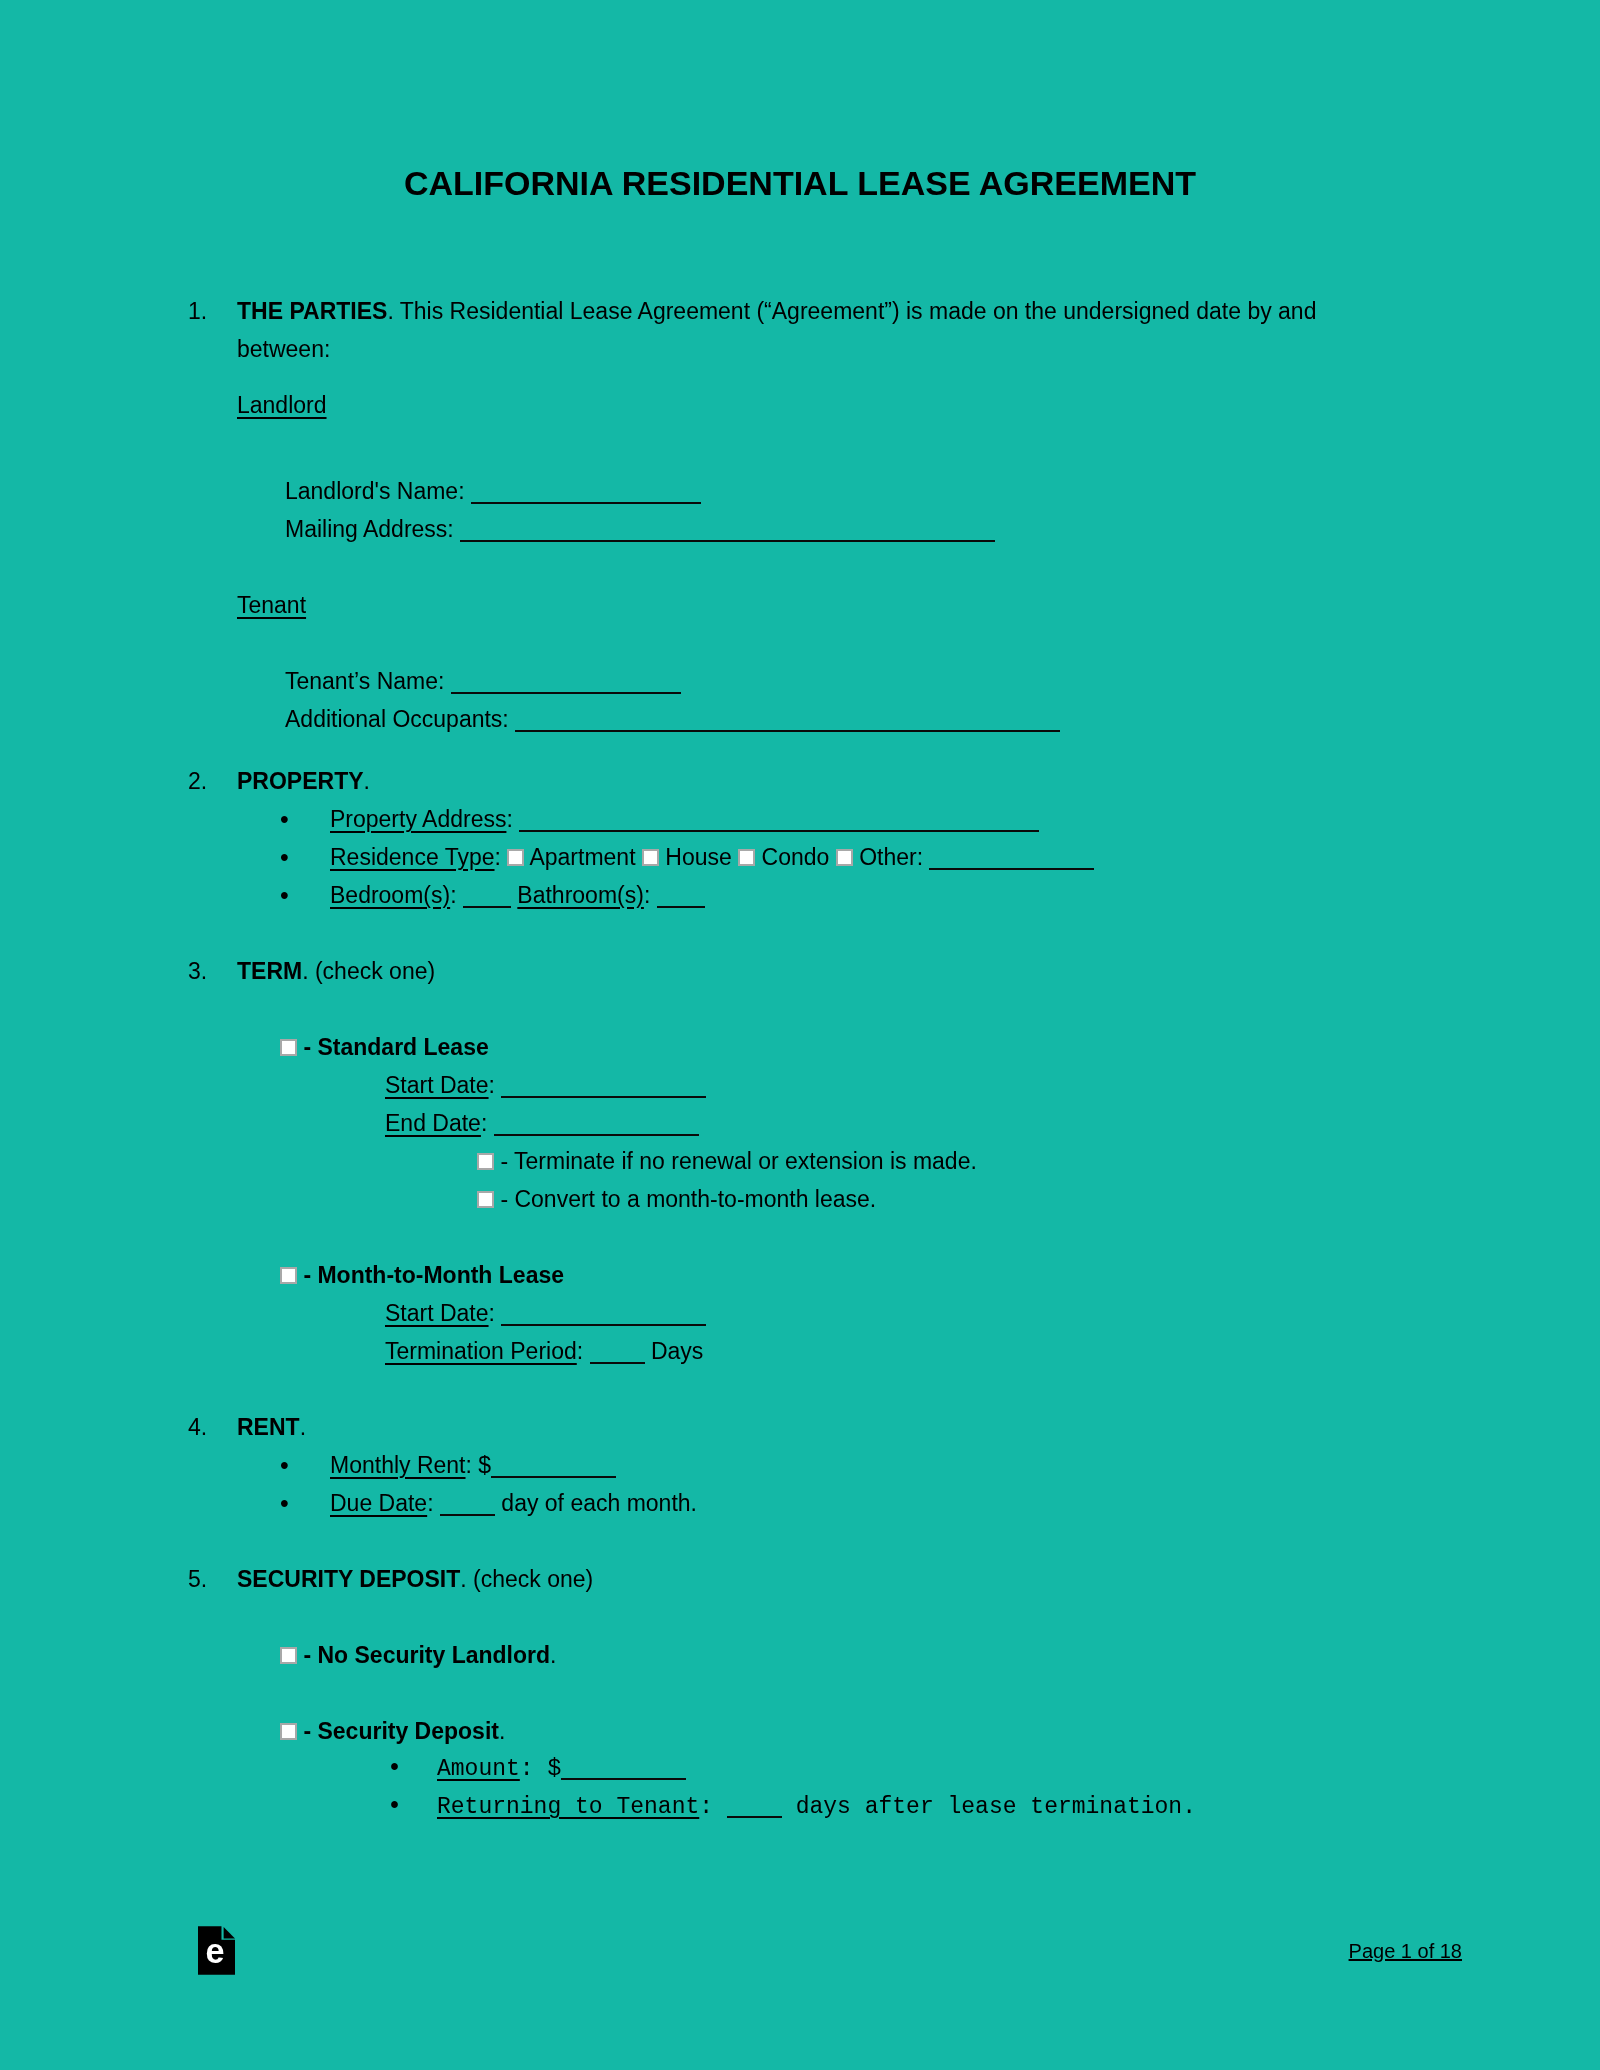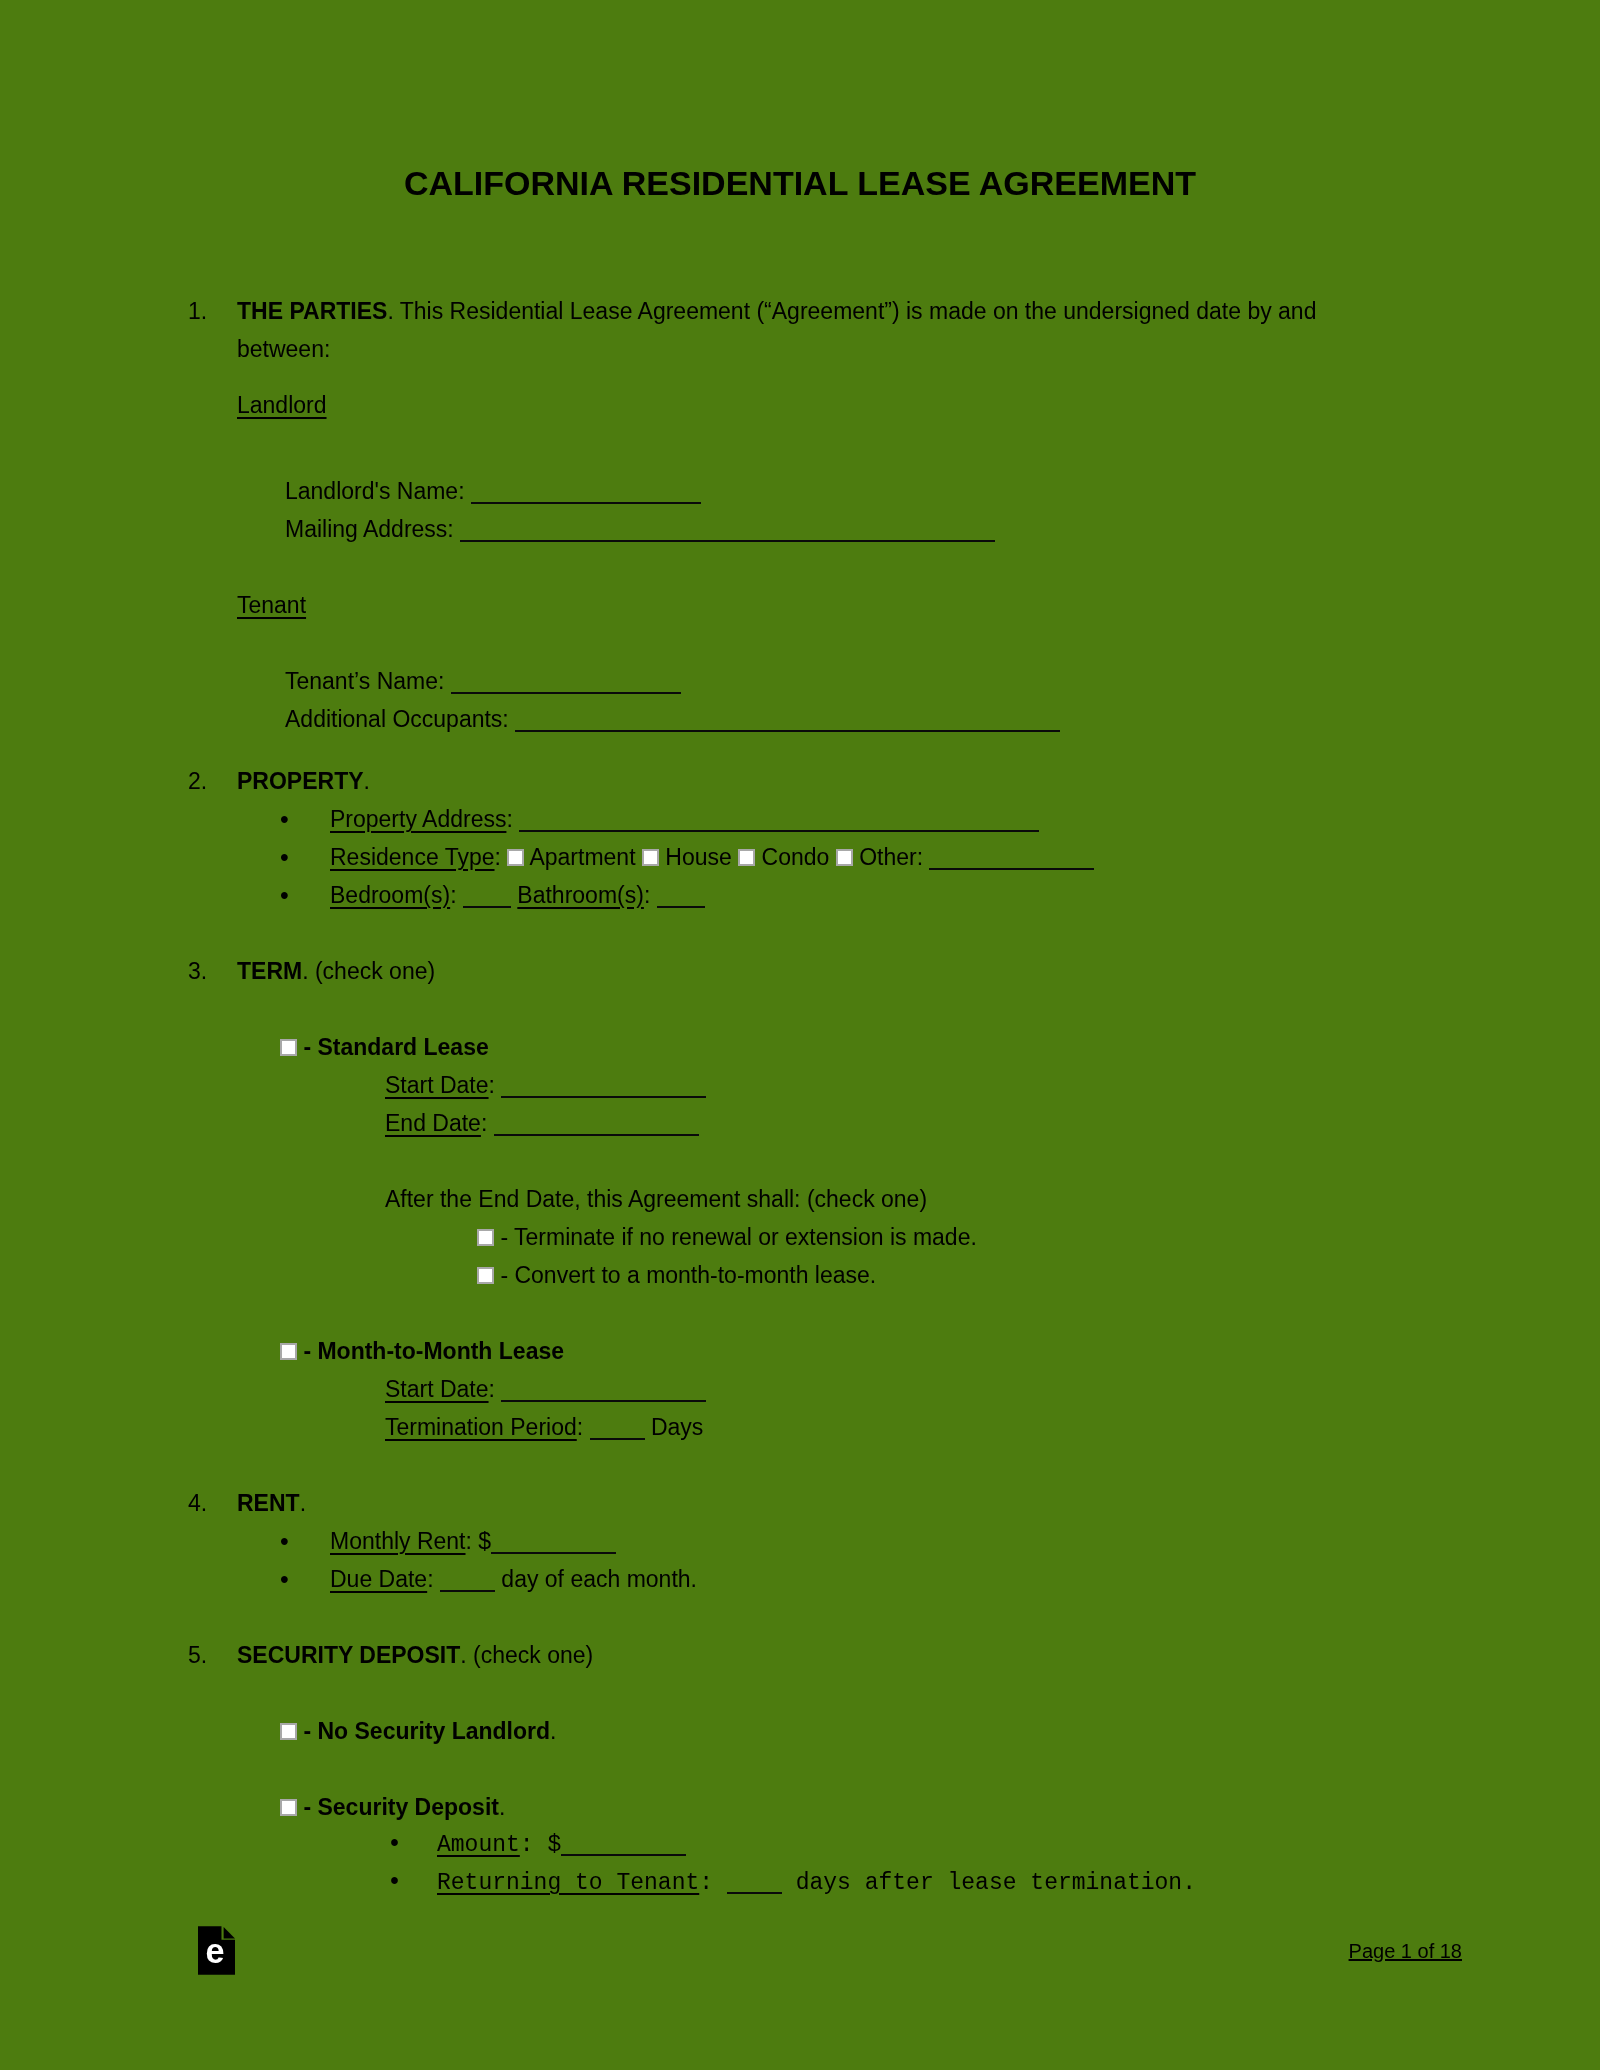--- a/index.html
+++ b/index.html
@@ -2,21 +2,21 @@
 <html><head>
 <meta charset="utf-8">
 <style>
   * { margin:0; padding:0; box-sizing:border-box; }
   html,body { background:#ffffff; }
   body { font-family:"Liberation Sans", sans-serif; }
 
   .page {
     position:relative;
     width:1600px; height:2070px;
-    background:#4d7c0f;
+    background:#14b8a6;
     color:#000000;
     font-size:23px; line-height:38px;
     padding:162px 140px 0 188px;
     overflow:hidden;
   }
 
   .title {
     font-weight:bold;
     font-size:34px; line-height:42px;
     text-align:center;
@@ -115,21 +115,20 @@
 
   <div class="sec gap">
     <div class="num">3.</div>
     <div class="body">
       <p class="line"><span class="b">TERM</span><span>. (check one)</span></p>
 
       <p class="line check1 gap"><span class="checkbox"></span> <span class="b">-</span> <span class="b">Standard Lease</span></p>
       <p class="line sub2"><span class="ul">Start Date</span><span>:</span> <span class="blank bl-g"></span></p>
       <p class="line sub2"><span class="ul">End Date</span><span>:</span> <span class="blank bl-g"></span></p>
 
-      <p class="line sub2 gap">After the End Date, this Agreement shall: (check one)</p>
       <p class="line check2"><span class="checkbox"></span> <span>-</span> <span>Terminate if no renewal or extension is made.</span></p>
       <p class="line check2"><span class="checkbox"></span> <span>-</span> <span>Convert to a month-to-month lease.</span></p>
 
       <p class="line check1 gap"><span class="checkbox"></span> <span class="b">-</span> <span class="b">Month-to-Month Lease</span></p>
       <p class="line sub2"><span class="ul">Start Date</span><span>:</span> <span class="blank bl-g"></span></p>
       <p class="line sub2"><span class="ul">Termination Period</span><span>:</span> <span class="blank bl-h"></span> <span>Days</span></p>
     </div>
   </div>
 
   <div class="sec gap">

